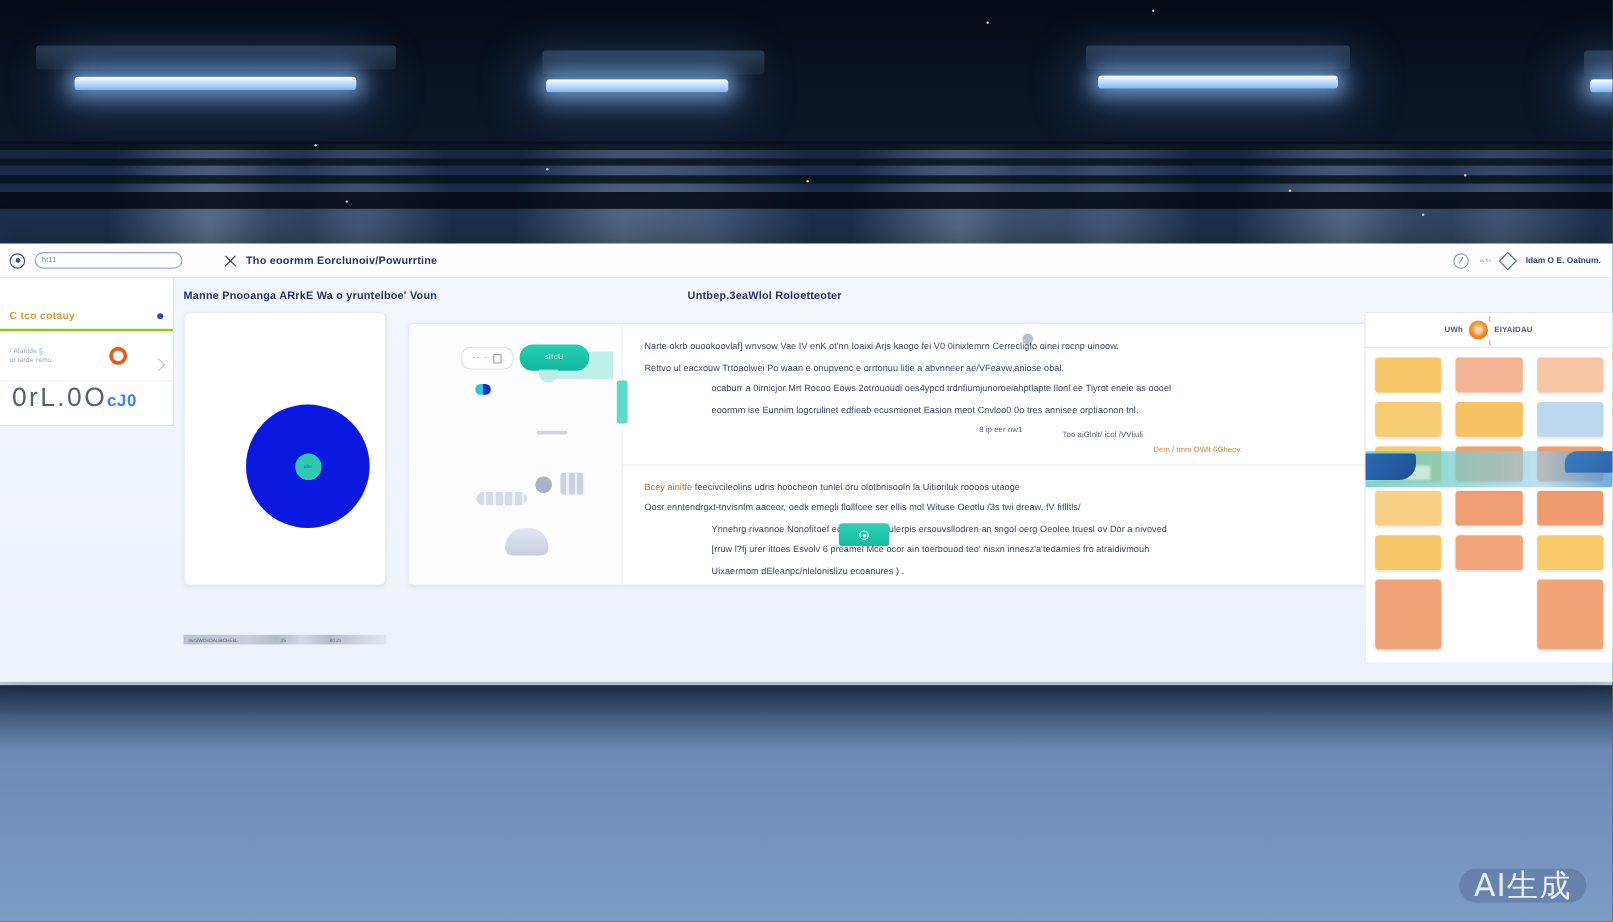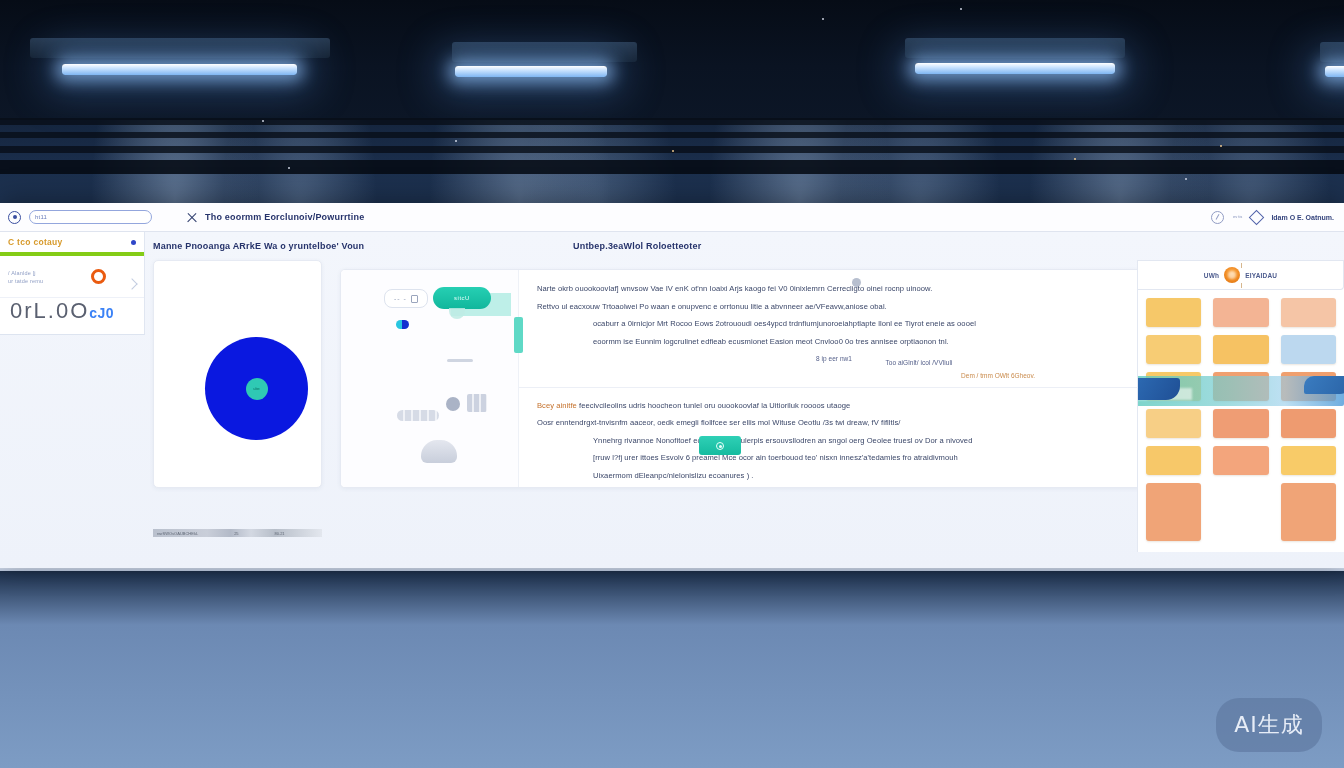--- a/index.html
+++ b/index.html
@@ -223,21 +223,22 @@
     background: #ffffff;
     border-right: 1px solid #e0e6f1;
     border-bottom: 1px solid #dde4f0;
   }
   .sb-header {
     display: flex;
     align-items: center;
     justify-content: space-between;
     height: 24px;
     padding: 0 8px;
-    border-bottom: 4px solid #84cc16;
+    border-bottom: 2px solid #84cc16;
+    margin-top: 20px;
   }
   .sb-header-title {
     font-size: 8.5px;
     font-weight: bold;
     color: #d79a2b;
     letter-spacing: .3px;
     filter: blur(0.5px);
   }
   .sb-dot {
     width: 5px; height: 5px;
@@ -621,28 +622,28 @@
     left: -10px; top: 128px;
     width: 64px; height: 12px;
     background: rgba(255,255,255,0.55);
     filter: blur(1px);
   }
 
   
   .watermark {
     position: absolute;
     right: 22px; bottom: 16px;
-    width: 106px; height: 54px;
+    width: 106px; height: 28px;
     border-radius: 23px;
     background: rgba(92,118,158,0.62);
     display: flex;
     align-items: center;
     justify-content: center;
     color: #e7edf7;
-    font-size: 22px;
+    font-size: 26px;
     letter-spacing: 1px;
     font-family: "DejaVu Sans", sans-serif;
   }
 </style>
 </head>
 <body>
 
 <div id="stage">
 
   <div class="bg-photo"></div>
@@ -775,21 +776,21 @@
             <div class="msg-line indent">ocaburr a 0irnicjor Mrt Rocoo  Eows 2otrououdi oes4ypcd  trdnfiumjunoroeiahptlapte  llonl ee Tiyrot eneie as oooel</div>
             <div class="msg-line indent">eoormm ise Eunnim logcrulinet   edfieab ecusmionet  Easion meot Cnvloo0 0o tres annisee orptiaonon tnl.</div>
             <div class="msg-line center small">8 ip eer nw1</div>
             <div class="msg-line center small" style="margin-top:-14px;padding-left:170px;">Too aiGlnlt/  icol /VVliuli</div>
             <div class="msg-sub-right">Dem / tmm   OWlt  6Gheov.</div>
           </div>
 
           <div class="msg-block second">
             <div class="msg-line">
               <span class="msg-lead-orange">Bcey ainitfe</span>
-              <span>feecivcileolins udris  hoocheon tunlel  oru  ouookoovlaf la  Uitioriluk  roooos  utaoge</span>
+              <span>feecivcileolins udris  hoocheon tunlel  oru  olotbnisooln la  Uitioriluk  roooos  utaoge</span>
             </div>
             <div class="msg-line">Oosr enntendrgxt-tnvisnfm aaceor, oedk emegli flollfcee ser ellis mol Wituse Oeotlu /3s twi dreaw, fV fiflltls/</div>
             <div class="msg-line indent">Ynnehrg rivannoe  Nonofitoef eooteroe archulerpis ersouvsllodren  an sngol oerg Oeolee truesl ov Dor a nivoved</div>
             <div class="msg-line indent">[rruw l?fj urer ittoes  Esvolv  6 preamel  Mce ocor  ain toerbouod teo' nisxn innesz'a'tedamies  fro atraidivmouh</div>
             <div class="msg-line indent">Uixaermom dEleanpc/nlelonislizu  ecoanures ) .</div>
           </div>
 
           <div class="chip-teal">
             <span class="chip-glyph"></span>
           </div>

